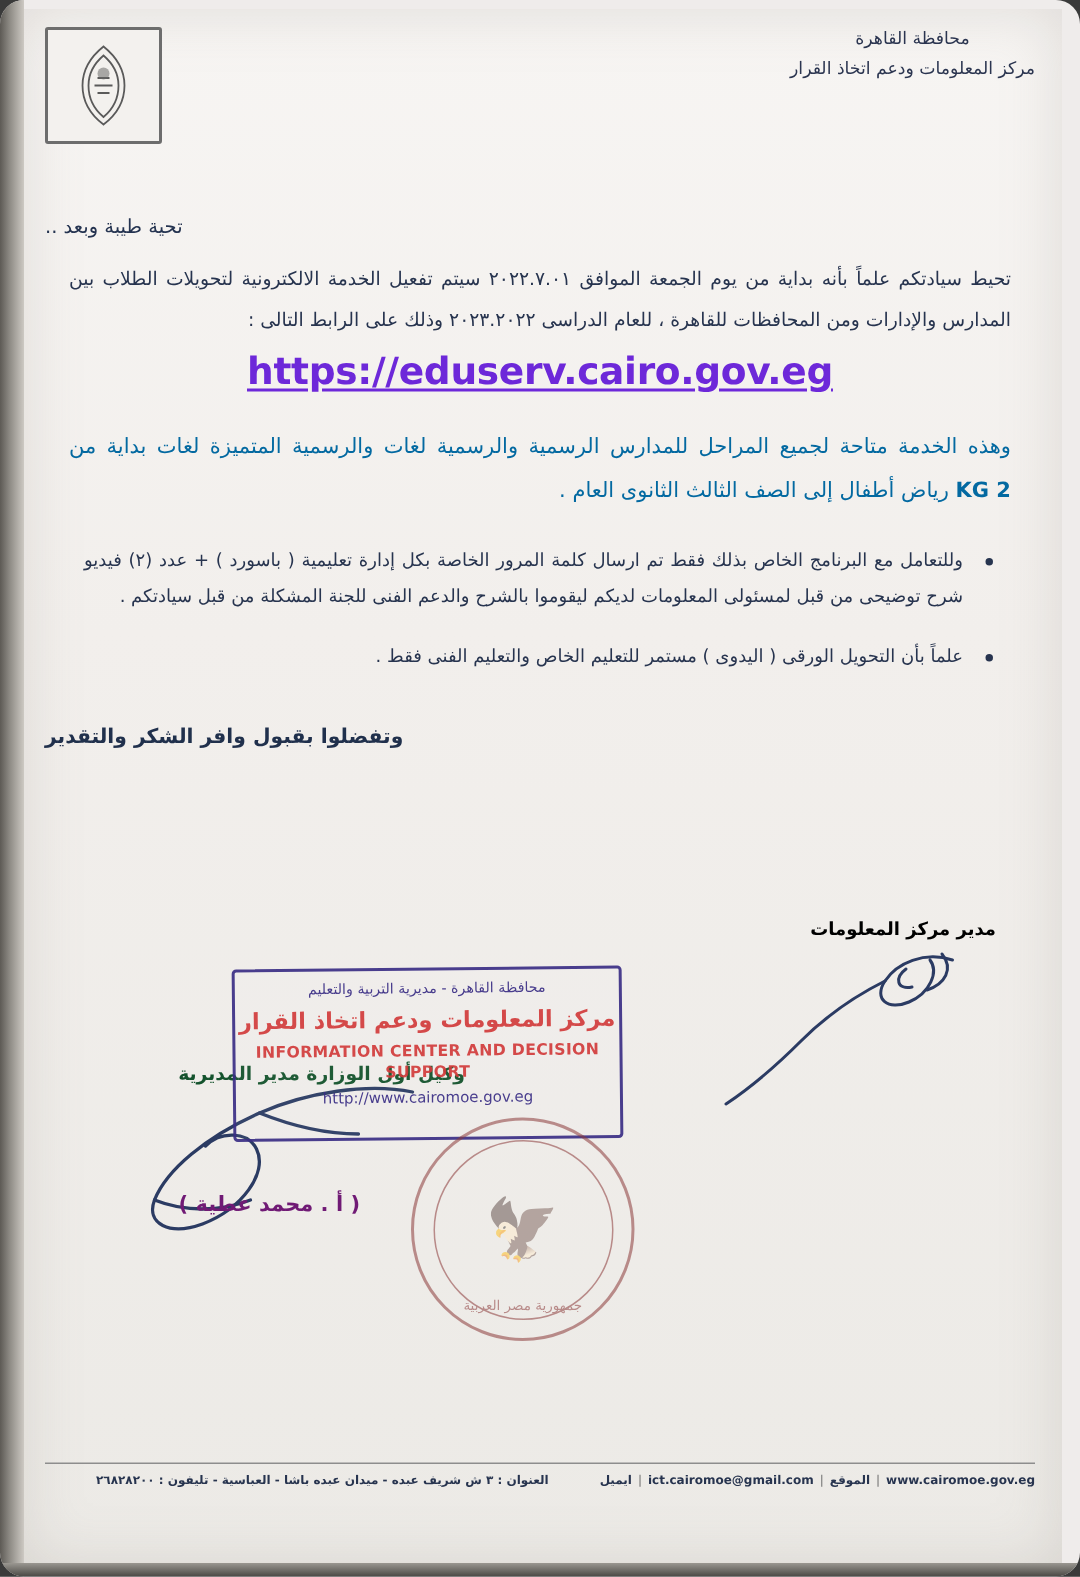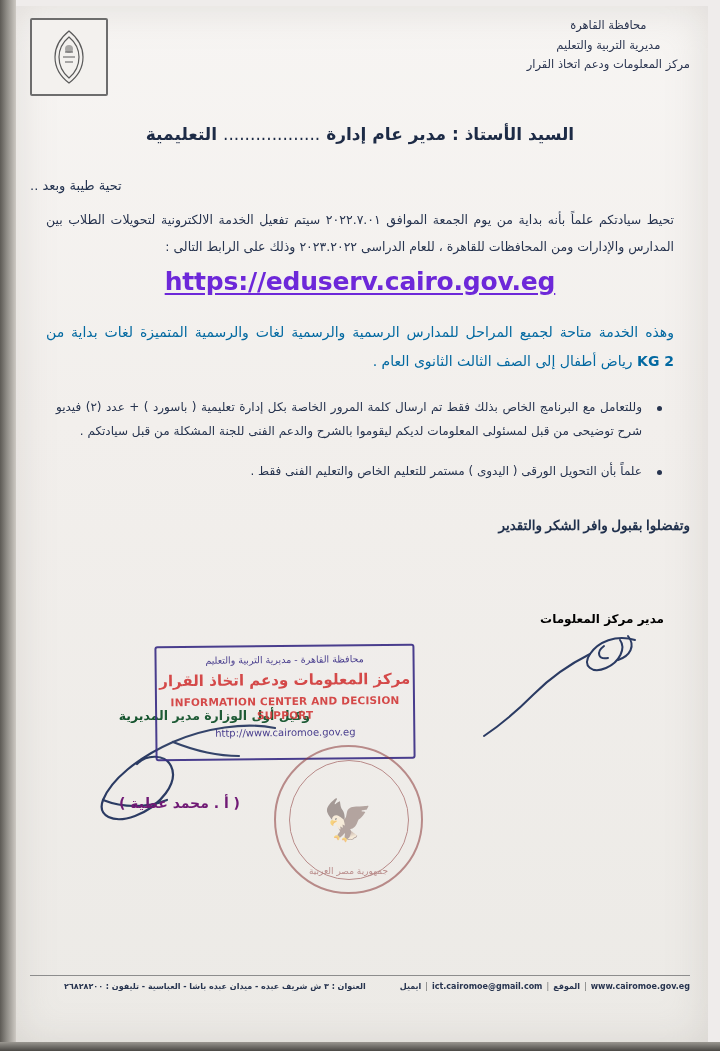--- a/index.html
+++ b/index.html
@@ -8,20 +8,21 @@
     background: #3a3a3a;
   }
   .page {
     position: relative;
     width: 720px;
     height: 1051px;
     margin: 0 auto;
     background: #efeceb;
     overflow: hidden;
     font-family: "DejaVu Sans", "Liberation Sans", sans-serif;
+    border-radius: 16px;
   }
   
   .sheet {
     position: absolute;
     left: 14px;
     top: 6px;
     width: 694px;
     height: 1040px;
     background: linear-gradient(180deg, #f7f5f3 0%, #f2efec 40%, #eceae6 100%);
     box-shadow: inset 0 0 40px rgba(150,145,135,0.25);
@@ -143,26 +144,25 @@
     content: "";
     position: absolute;
     right: -16px;
     top: 11px;
     width: 5px; height: 5px;
     background: #27344f;
     border-radius: 50%;
   }
 
   .closing {
-    text-align: right;
+    text-align: left;
     margin-top: 34px;
     font-size: 13.5px;
     font-weight: bold;
     color: #20304c;
-    font-family: Liberation Serif, serif;
   }
 
   .sig-title {
     position: absolute;
     top: 612px;
     right: 56px;
     font-size: 12px;
     font-weight: bold;
     color: #000000;
   }
@@ -286,31 +286,25 @@
         <path d="M28 4 C18 12 14 20 14 30 C14 42 20 50 28 56 C36 50 42 42 42 30 C42 20 38 12 28 4 Z"></path>
         <path d="M28 10 C21 16 18 22 18 30 C18 40 22 46 28 51 C34 46 38 40 38 30 C38 22 35 16 28 10 Z"></path>
         <path d="M22 30 h12 M24 35 h8 M24 25 h8"></path>
       </g>
       <circle cx="28" cy="22" r="4" fill="#6a6a6a" opacity="0.55"></circle>
     </svg>
   </div>
 
   <div class="letterhead">
     <div>محافظة القاهرة</div>
-    <div>مديرية التربية والتعليم</div>
     <div>مركز المعلومات ودعم اتخاذ القرار</div>
   </div>
 
   <div class="doc-body">
 
-    <div class="addressee">
-      <span>السيد الأستاذ :  مدير عام إدارة</span>
-      <span class="dots">..................</span>
-      <span>التعليمية</span>
-    </div>
 
     <div class="greeting">تحية طيبة وبعد ..</div>
 
     <div class="para">تحيط سيادتكم علماً بأنه بداية من يوم الجمعة الموافق ٢٠٢٢.٧.٠١ سيتم تفعيل الخدمة الالكترونية لتحويلات الطلاب بين المدارس والإدارات ومن المحافظات للقاهرة ، للعام الدراسى ٢٠٢٣.٢٠٢٢ وذلك على الرابط التالى :</div>
 
     <div class="link">https://eduserv.cairo.gov.eg</div>
 
     <div class="para2">
       <span>وهذه الخدمة متاحة لجميع المراحل للمدارس الرسمية والرسمية لغات والرسمية المتميزة لغات بداية من</span>
       <span class="kg">KG 2</span>

